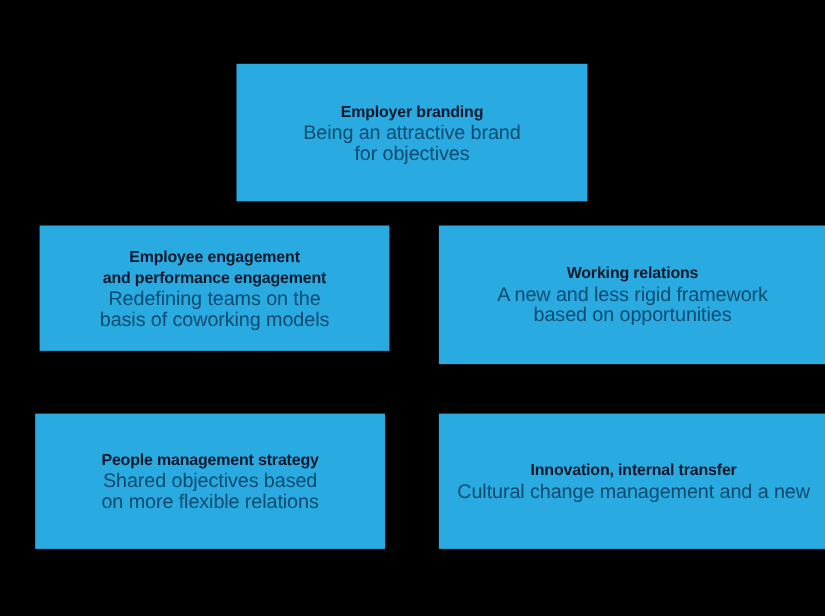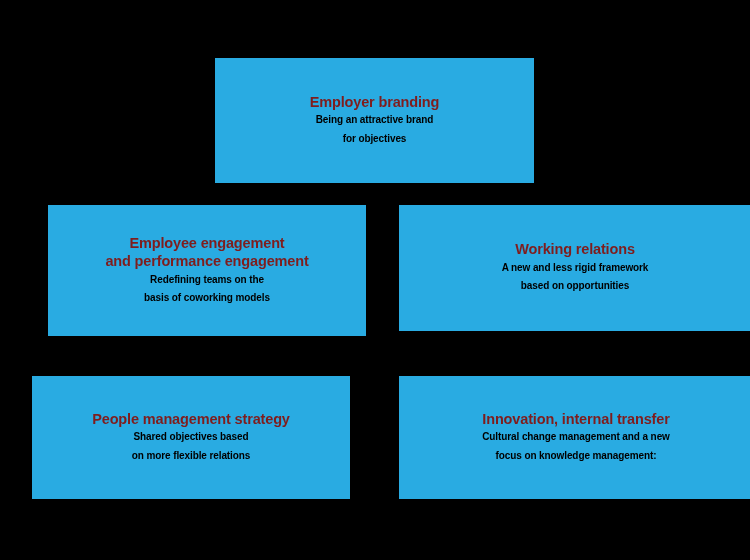--- a/index.html
+++ b/index.html
@@ -25,45 +25,45 @@
     background: #29ABE2;
     display: flex;
     flex-direction: column;
     align-items: center;
     justify-content: center;
     text-align: center;
     box-sizing: border-box;
     padding: 4px 10px;
   }
   .node-title {
-    color: #7f1d1d;
+    color: #0f172a;
     font-weight: bold;
     font-size: 14.5px;
     line-height: 18.5px;
     letter-spacing: -0.15px;
     white-space: nowrap;
   }
   .node-body {
-    color: #000000;
-    font-weight: bold;
-    font-size: 10px;
+    color: #0c4a6e;
+    font-weight: normal;
+    font-size: 18px;
     line-height: 18.5px;
     letter-spacing: -0.1px;
     white-space: nowrap;
   }
   .node-title + .node-body {
     margin-top: 0px;
   }
 
   
   #node-employer-branding {
     left: 215px;  top: 58px;  width: 319px;  height: 125px;
   }
   #node-employee-engagement {
-    left: 48px;   top: 205px; width: 318px;  height: 131px;
+    left: 36px;   top: 205px; width: 318px;  height: 114px;
   }
   #node-working-relations {
     left: 399px;  top: 205px; width: 352px;  height: 126px;
   }
   #node-people-management {
     left: 32px;   top: 376px; width: 318px;  height: 123px;
   }
   #node-innovation {
     left: 399px;  top: 376px; width: 354px;  height: 123px;
   }
@@ -94,16 +94,15 @@
 
   <div class="node-box" id="node-people-management">
     <div class="node-title">People management strategy</div>
     <div class="node-body">Shared objectives based</div>
     <div class="node-body">on more flexible relations</div>
   </div>
 
   <div class="node-box" id="node-innovation">
     <div class="node-title">Innovation, internal transfer</div>
     <div class="node-body">Cultural change management and a new</div>
-    <div class="node-body">focus on knowledge management:</div>
   </div>
 
 </div>
 
 </body></html>

